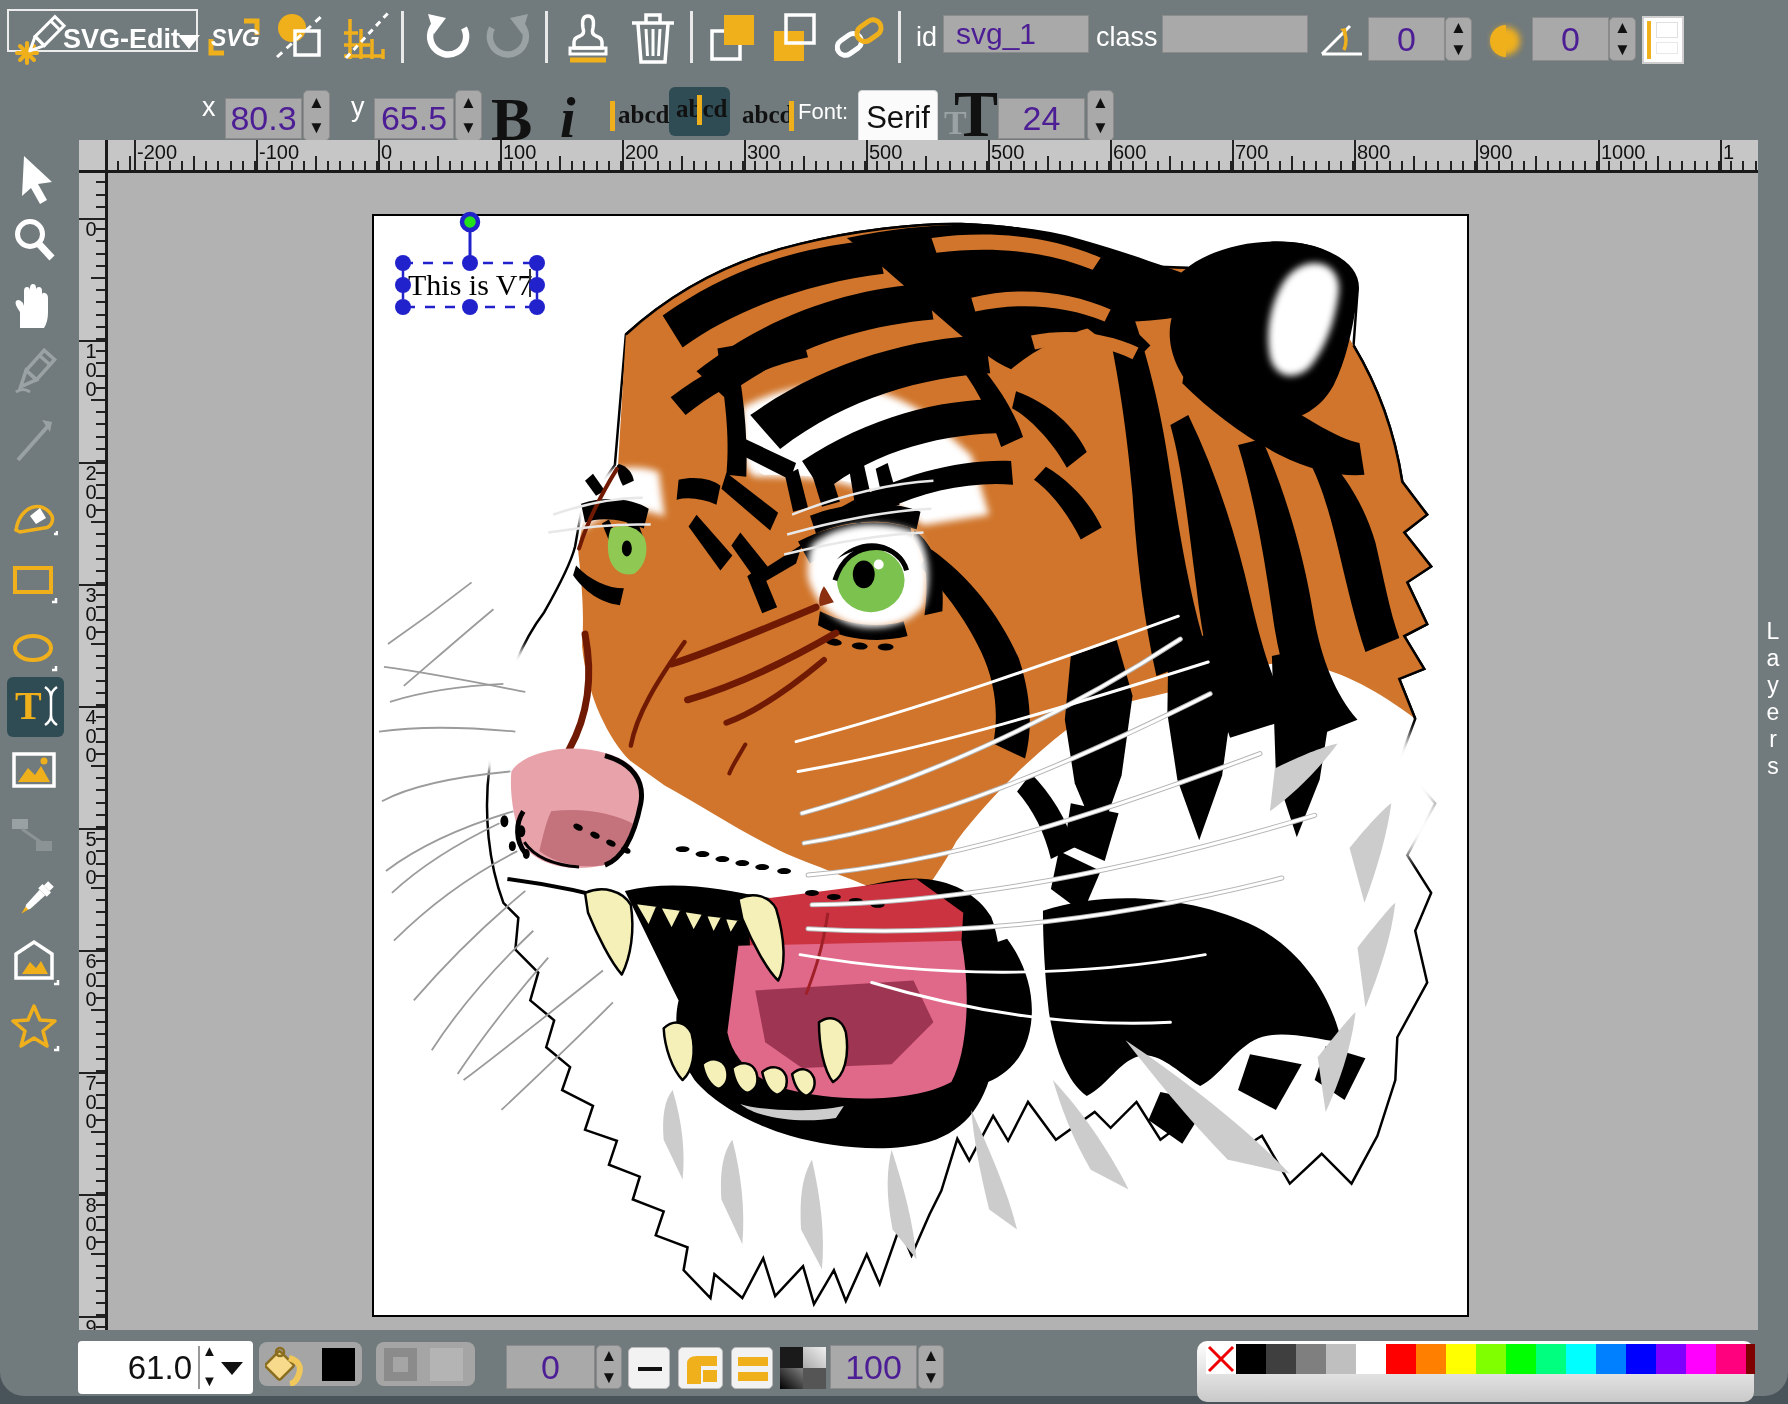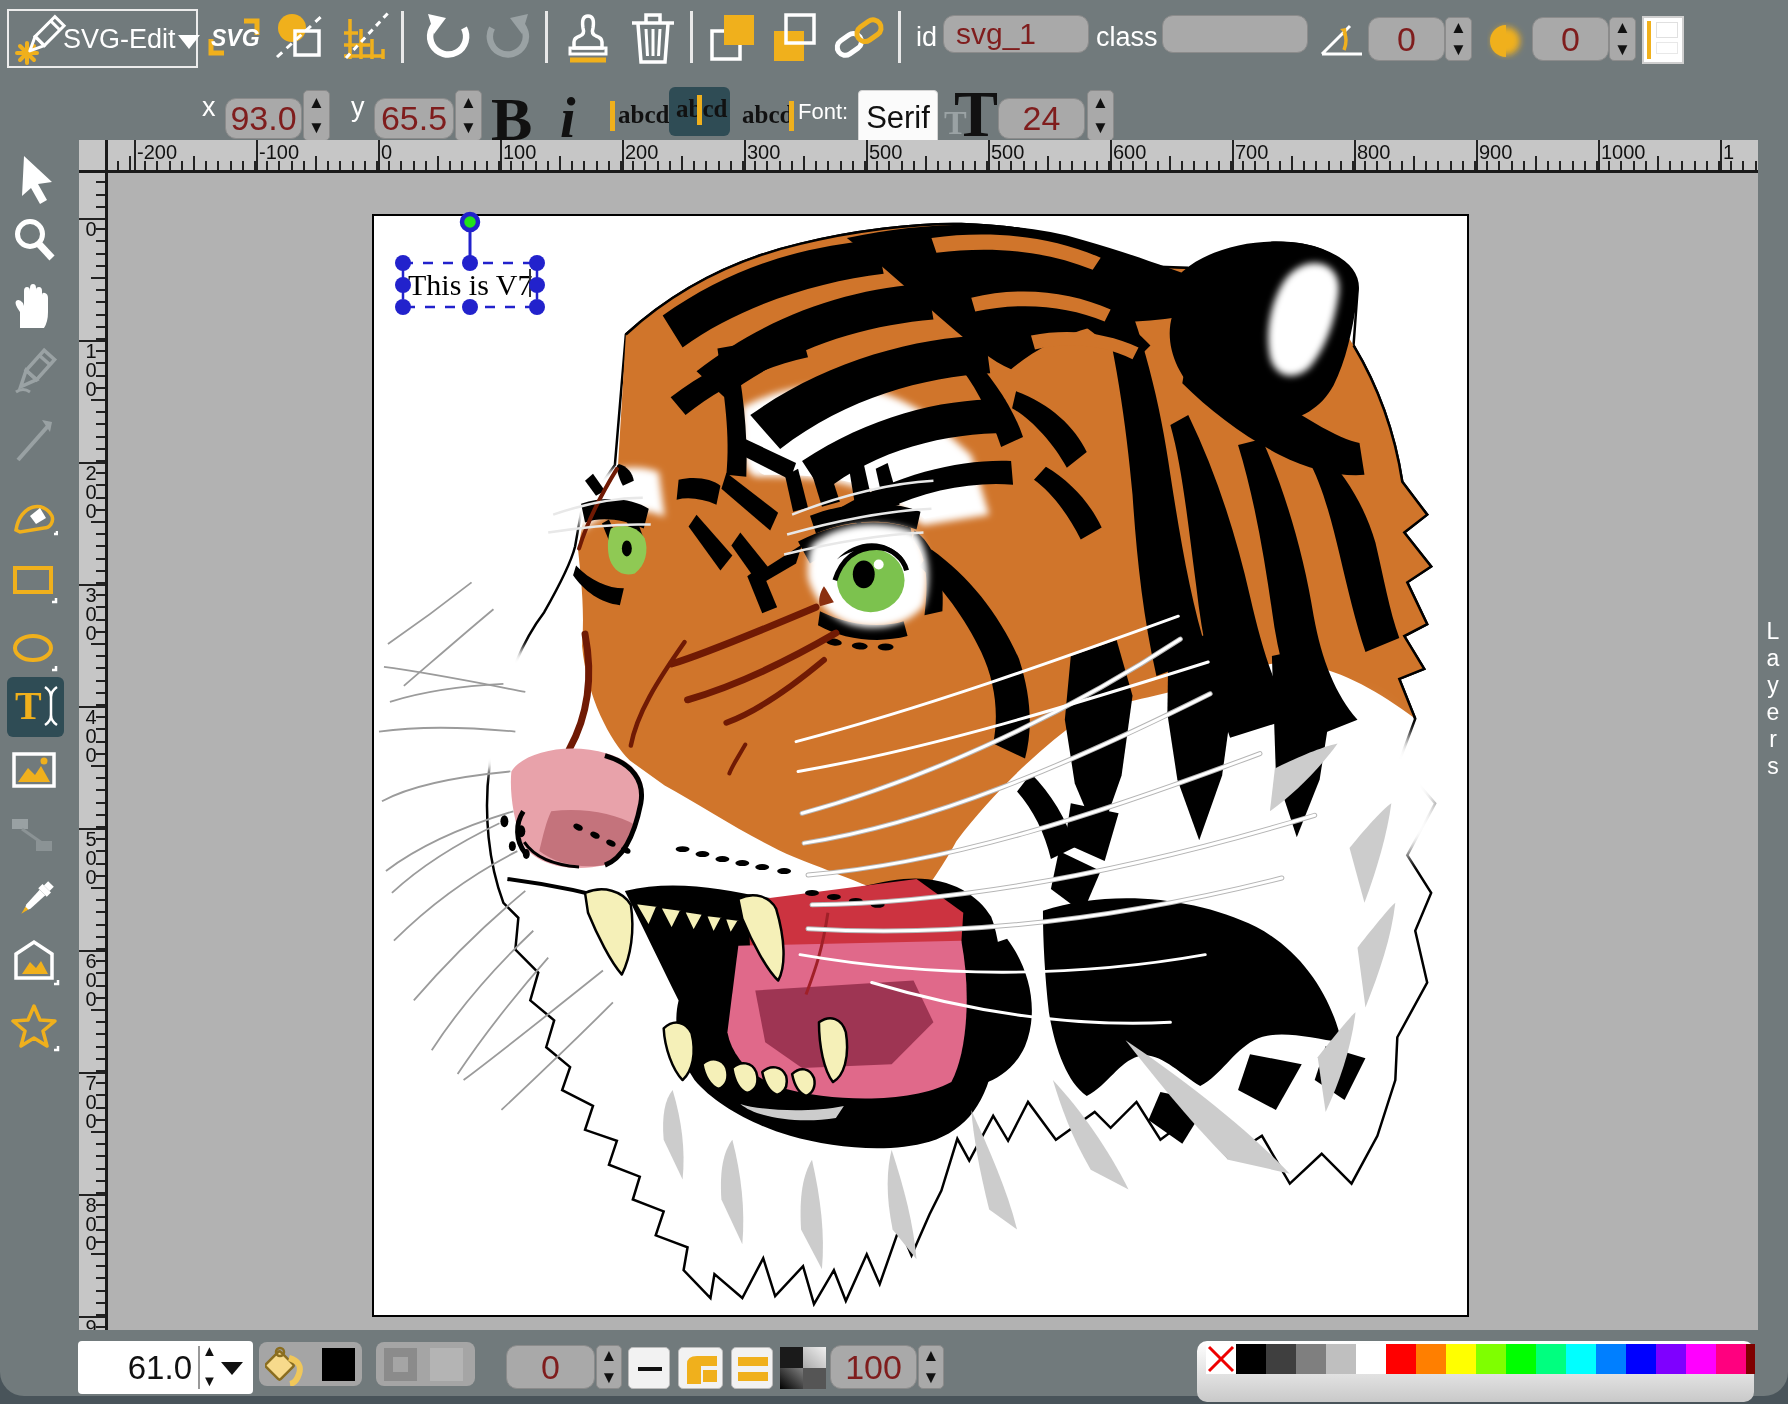--- a/index.html
+++ b/index.html
@@ -1,21 +1,21 @@
 <!DOCTYPE html>
 <html><head>
 <meta charset="utf-8">
 <style>
   html,body{margin:0;padding:0;background:#49545a;width:1788px;height:1404px;overflow:hidden;}
   *{box-sizing:border-box;}
   body{font-family:"Liberation Sans", sans-serif;}
   #app{position:absolute;left:0;top:0;width:1788px;height:1396px;background:#717a7c;border-radius:0 0 24px 24px;}
   .abs{position:absolute;}
   
-  .spinval{position:absolute;background:#a9a9a9;border:1px solid #8b8b8b;border-radius:11px;color:#7f1d1d;font-size:34px;display:flex;align-items:center;justify-content:center;}
+  .spinval{position:absolute;background:#a9a9a9;border:1px solid #8b8b8b;border-radius:0;color:#4c1d95;font-size:34px;display:flex;align-items:center;justify-content:center;}
   .spinarrows{position:absolute;background:#a9a9a9;border:1px solid #8b8b8b;border-radius:5px;}
   .spinarrows:before{content:"▲";position:absolute;left:50%;top:24%;transform:translate(-50%,-50%);font-size:17px;color:#111;}
   .spinarrows:after{content:"▼";position:absolute;left:50%;top:76%;transform:translate(-50%,-50%);font-size:17px;color:#111;}
   .lbl{position:absolute;color:#fff;font-size:27px;}
   
   #rulerTop{position:absolute;left:108px;top:140px;width:1650px;height:33px;background:#c6c6c6;border-bottom:3px solid #1a1a1a;
     background-image:
       repeating-linear-gradient(to right, #222 0 2px, transparent 2px 122px),
       repeating-linear-gradient(to right, transparent 0 59px, #222 59px 61px, transparent 61px 122px),
       repeating-linear-gradient(to right, transparent 0 10.2px, #222 10.2px 12.2px, transparent 12.2px 12.2px);
@@ -39,21 +39,21 @@
   #bottombar{position:absolute;left:0;top:1330px;width:1556px;height:66px;}
   .bgroup{position:absolute;background:#a5a5a5;border-radius:8px;}
   .wbtn{position:absolute;background:#f2f2f2;border:1px solid #bbb;border-radius:5px;}
   
   #layers{position:absolute;left:1758px;top:140px;width:30px;height:1190px;background:#717a7c;color:#fff;font-size:23px;line-height:27px;text-align:center;padding-top:478px;}
 </style>
 </head>
 <body>
 <div id="app">
 
-  <div class="abs" id="logo" style="left:7px;top:9px;width:191px;height:59px;border:2px solid #ececec;color:#fff;">
+  <div class="abs" id="logo" style="left:7px;top:9px;width:191px;height:43px;border:2px solid #ececec;color:#fff;font-weight:bold;">
     <svg class="abs" style="left:6px;top:2px;" width="52" height="52" viewBox="0 0 52 52">
       <g stroke="#f0b01c" stroke-width="4" stroke-linecap="round">
         <line x1="12" y1="30" x2="12" y2="50"></line>
           <line x1="2" y1="40" x2="22" y2="40"></line>
         <line x1="5" y1="33" x2="19" y2="47"></line>
           <line x1="5" y1="47" x2="19" y2="33"></line>
       </g>
       <g transform="rotate(45 30 22)">
         <rect x="24" y="2" width="13" height="28" fill="none" stroke="#fff" stroke-width="3"></rect>
         <path d="M24 30 L30.5 44 L37 30 Z" fill="none" stroke="#fff" stroke-width="3" stroke-linejoin="round"></path>
@@ -163,21 +163,21 @@
   <div class="spinval" style="left:1532px;top:17px;width:77px;height:44px;">0</div>
   <div class="spinarrows" style="left:1609px;top:17px;width:27px;height:44px;"></div>
 
   <div class="abs" style="left:1642px;top:16px;width:42px;height:48px;background:#fff;border:2px solid #cfcfcf;">
     <div class="abs" style="left:3px;top:3px;width:4px;height:38px;background:#f0b01c;"></div>
     <div class="abs" style="left:12px;top:4px;width:22px;height:16px;background:#fff;border:1px solid #e0e0e0;"></div>
     <div class="abs" style="left:12px;top:24px;width:22px;height:12px;background:#fff;border:1px solid #e8e8e8;"></div>
   </div>
 
   <span class="lbl" style="left:202px;top:92px;">x</span>
-  <div class="spinval" style="left:225px;top:98px;width:77px;height:41px;">93.0</div>
+  <div class="spinval" style="left:225px;top:98px;width:77px;height:41px;">80.3</div>
   <div class="spinarrows" style="left:303px;top:90px;width:27px;height:51px;"></div>
   <span class="lbl" style="left:351px;top:92px;">y</span>
   <div class="spinval" style="left:374px;top:98px;width:80px;height:41px;">65.5</div>
   <div class="spinarrows" style="left:455px;top:90px;width:27px;height:51px;"></div>
   <span class="abs" style="left:491px;top:84px;font-family:'Liberation Serif',serif;font-weight:bold;font-size:62px;color:#111;">B</span>
   <span class="abs" style="left:560px;top:86px;font-family:'Liberation Serif',serif;font-weight:bold;font-style:italic;font-size:56px;color:#111;">i</span>
 
   <div class="abs" style="left:610px;top:99px;width:46px;height:38px;">
     <div class="abs" style="left:0px;top:2px;width:5px;height:30px;background:#f0b01c;"></div>
     <span class="abs" style="left:8px;top:2px;font-family:'Liberation Serif',serif;font-weight:bold;font-size:25px;color:#111;">abcd</span>

